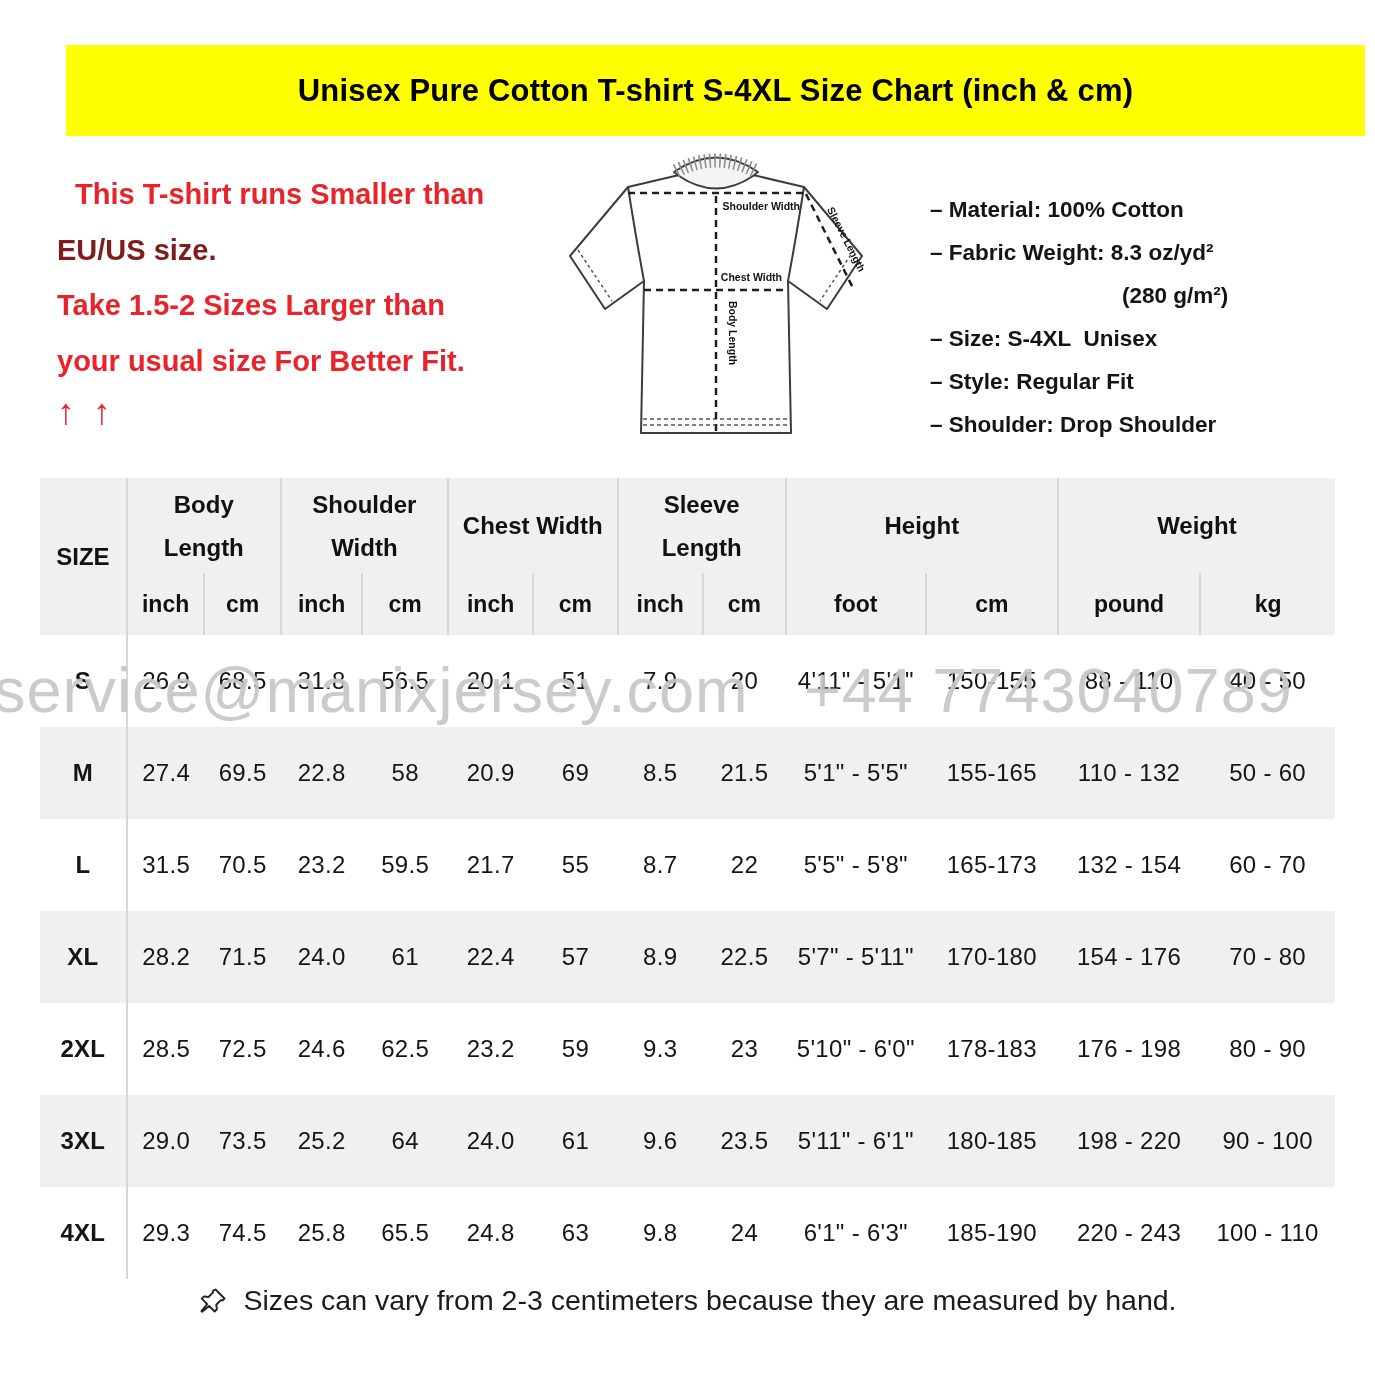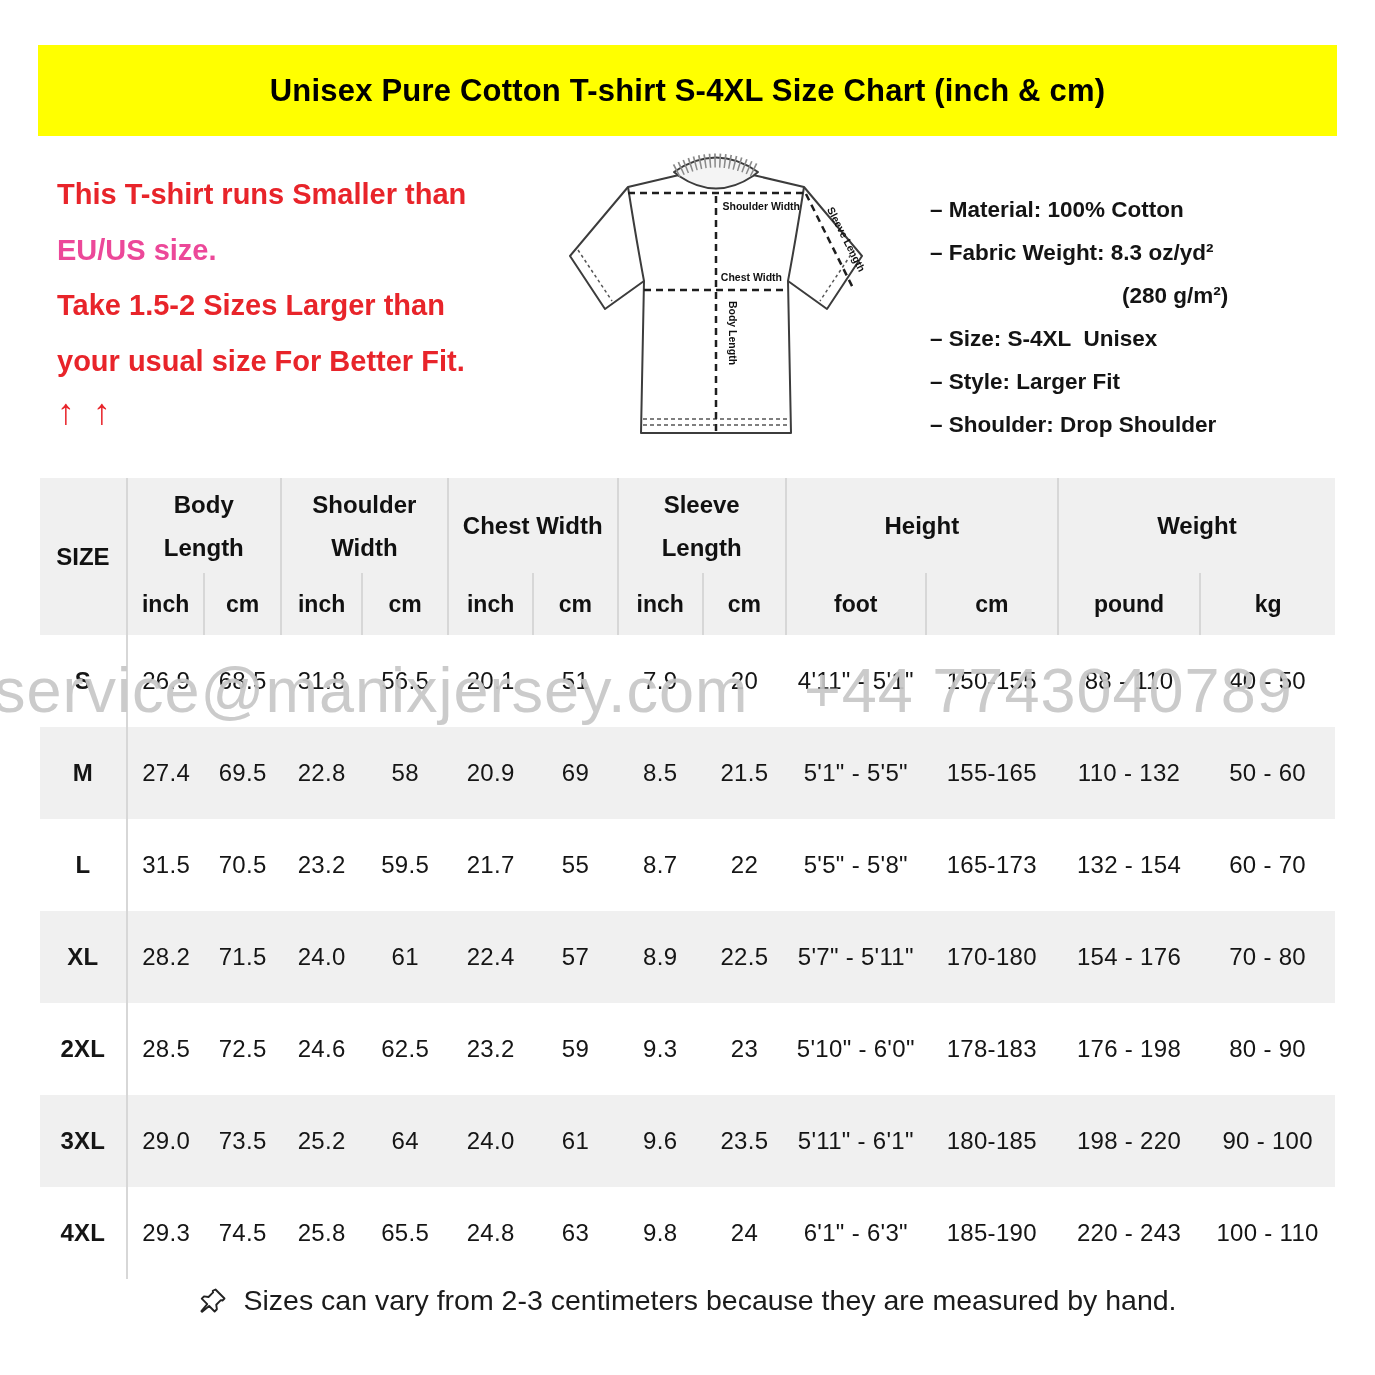--- a/index.html
+++ b/index.html
@@ -48,27 +48,27 @@
     position:absolute;left:0;top:1284px;width:1375px;
     display:flex;align-items:center;justify-content:center;gap:15px;
   }
   .note span{font-size:28.5px;color:#1b1b1b}
 </style>
 </head>
 <body>
 
 <div class="page">
 
-  <header class="banner" style="background: rgb(255, 255, 0);">
+  <header class="banner" style="background: rgb(255, 255, 0); margin-left: 28px;">
     <h1>Unisex Pure Cotton T-shirt S-4XL Size Chart (inch &amp; cm)</h1>
   </header>
 
   <section class="warning">
-    <div class="warning-line" style="color: rgb(232, 36, 42);">This T-shirt runs Smaller than</div>
-    <div class="warning-line" style="color: #ec4899;">EU/US size.</div>
+    <div class="warning-line" style="color: rgb(232, 36, 42); margin-left: 18px;">This T-shirt runs Smaller than</div>
+    <div class="warning-line" style="color: #7f1d1d;">EU/US size.</div>
     <div class="warning-line" style="color: rgb(232, 36, 42);">Take 1.5-2 Sizes Larger than</div>
     <div class="warning-line" style="color: rgb(232, 36, 42);">your usual size For Better Fit.</div>
     <div class="warning-arrows" style="color: rgb(232, 36, 42);">↑ ↑</div>
   </section>
 
   <figure class="diagram">
     <svg width="336" height="330" viewBox="0 0 336 330">
 
       <path d="M131 37 L80 49 L22 118 L57 171 L96 143 L93 295 L243 295 L240 143 L279 171 L314 118 L256 49 L205 37 Q168 62 131 37 Z" fill="#ffffff" stroke="#3c3c3c" stroke-width="2" stroke-linejoin="round"></path>
 
@@ -93,21 +93,21 @@
       <text transform="translate(181 195) rotate(90)" font-size="10.5" text-anchor="middle">Body Length</text>
       <text transform="translate(295 103) rotate(63)" font-size="10.5" text-anchor="middle">Sleeve Length</text>
     </svg>
   </figure>
 
   <section class="specs">
     <div class="spec-line">– Material: 100% Cotton</div>
     <div class="spec-line">– Fabric Weight: 8.3 oz/yd²</div>
     <div class="spec-line indent">(280 g/m²)</div>
     <div class="spec-line">– Size: S-4XL  Unisex</div>
-    <div class="spec-line">– Style: Larger Fit</div>
+    <div class="spec-line">– Style: Regular Fit</div>
     <div class="spec-line">– Shoulder: Drop Shoulder</div>
   </section>
 
   <table class="size-table">
     <colgroup>
       <col style="width:6.7%">
         <col style="width:6.0%">
         <col style="width:5.9%">
       <col style="width:6.3%">
         <col style="width:6.6%">

